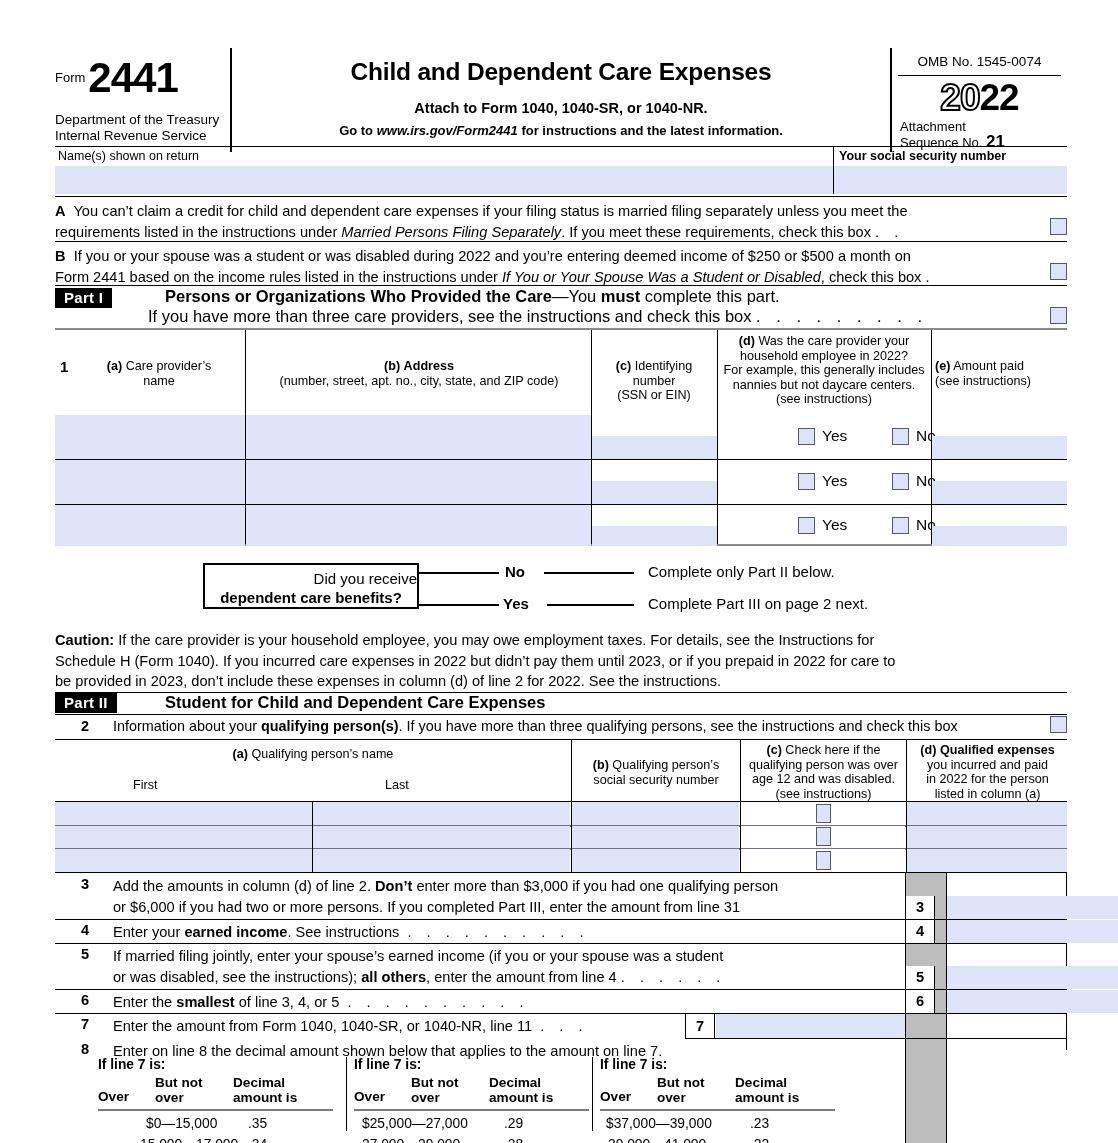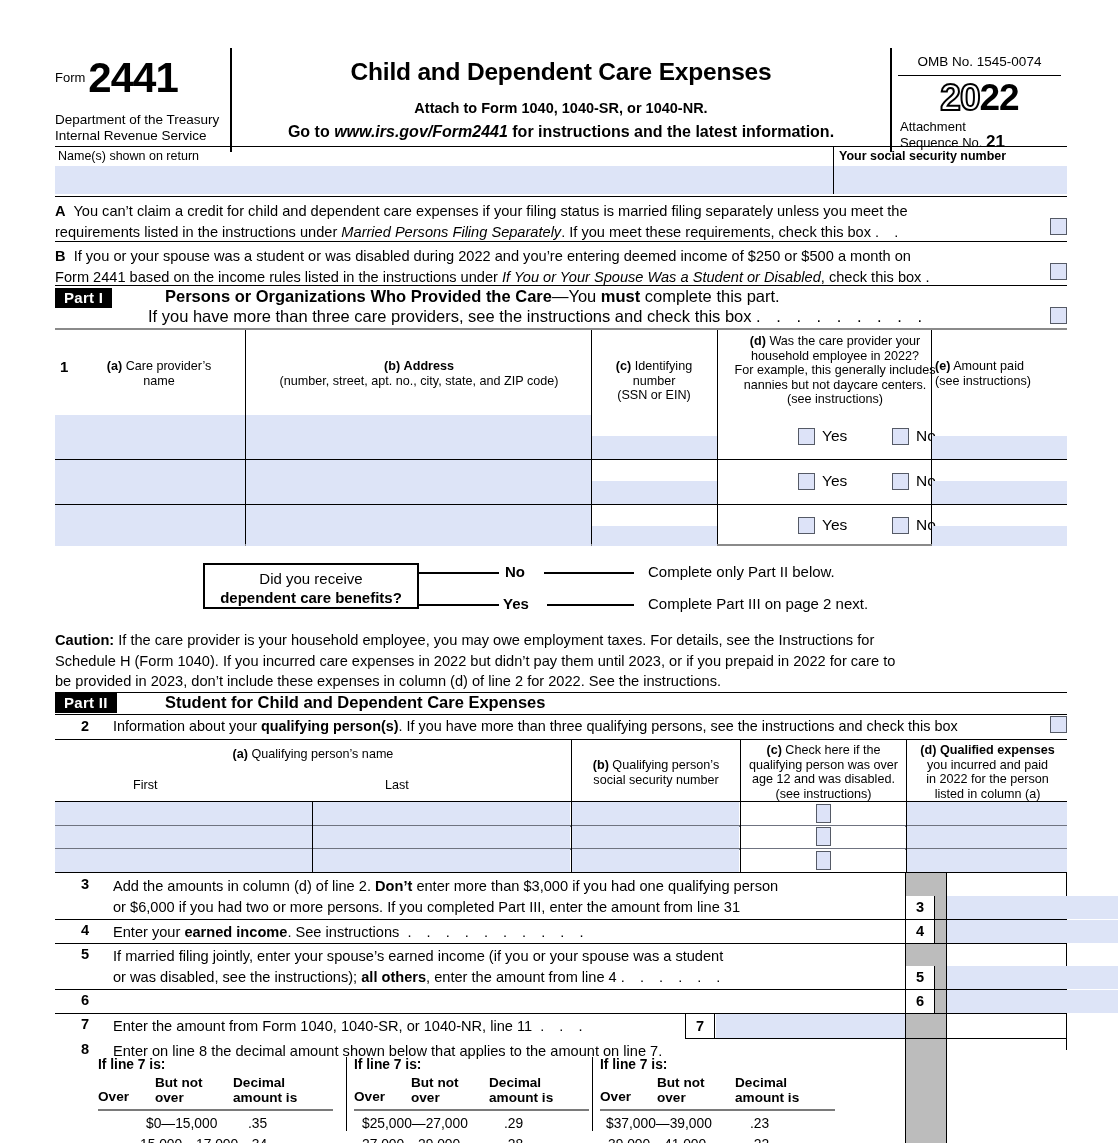--- a/index.html
+++ b/index.html
@@ -34,21 +34,21 @@
   .hdr { position:absolute; left:55px; top:48px; width:1012px; height:104px; }
   .hdr-left { position:absolute; left:0; top:0; width:177px; height:104px; border-right:2.5px solid #000; }
   .form-line { position:absolute; left:0; top:6px; white-space:nowrap; }
   .form-word { font-size:13px; font-weight:normal; vertical-align:10px; }
   .form-num { font-size:42px; font-weight:bold; letter-spacing:-1px; margin-left:3px; }
   .dept { position:absolute; left:0; top:64px; font-size:13.5px; line-height:16px; }
 
   .hdr-mid { position:absolute; left:179px; top:0; width:654px; height:104px; }
   .h-title { font-size:24.5px; font-weight:bold; text-align:center; margin-top:10px; letter-spacing:-0.2px; }
   .h-sub1 { font-size:14.5px; font-weight:bold; text-align:center; margin-top:14px; }
-  .h-sub2 { font-size:16px; font-weight:bold; text-align:center; margin-top:7px; }
+  .h-sub2 { font-size:13px; font-weight:bold; text-align:center; margin-top:7px; }
 
   .hdr-right { position:absolute; left:835px; top:0; width:177px; height:104px; border-left:2.5px solid #000; }
   .omb { font-size:13.5px; text-align:center; padding-top:6px; }
   .omb-rule { border-bottom:1.2px solid #000; margin:6px 6px 0 6px; }
   .yr { text-align:center; font-size:37px; font-weight:bold; line-height:40px; letter-spacing:-1px; margin-top:2px; }
   .yr .hollow { color:#fff; -webkit-text-stroke:2px #000; }
   .attach { font-size:13px; line-height:15px; padding-left:8px; margin-top:1px; }
   .attach .sq { font-size:17px; font-weight:bold; }
 
   
@@ -79,21 +79,21 @@
   .p1 { position:absolute; left:55px; top:328px; width:1012px; height:218px; }
   .p1-head { position:absolute; left:0; top:0; width:1012px; height:87px; border-top:2.5px solid #8a8a8a; }
   .p1-rows { position:absolute; left:0; top:87px; width:1012px; height:131px; border-bottom:2.5px solid #8a8a8a; }
   .vline { position:absolute; top:0; bottom:0; width:0; border-left:1.2px solid #000; }
   .hline { position:absolute; left:0; right:0; height:0; border-top:1.2px solid #000; }
   .colhdr { position:absolute; font-size:12.6px; line-height:14.5px; text-align:center; }
   .prow { position:absolute; left:0; width:1012px; height:45px; }
 
   
   .bene { position:absolute; left:203px; top:563px; width:216px; height:46px; border:2.2px solid #000; }
-  .bene .l1 { font-size:15px; text-align:center; margin-top:5px; }
+  .bene .l1 { font-size:15px; text-align:right; margin-top:5px; }
   .bene .l2 { font-size:15px; font-weight:bold; text-align:center; margin-top:2px; }
   .leader { position:absolute; height:0; border-top:2px solid #000; }
   .leadlbl { position:absolute; font-size:15px; font-weight:bold; }
   .leadtxt { position:absolute; font-size:15px; }
 
   
   .caution { position:absolute; left:55px; top:630px; width:1012px; font-size:14.6px; line-height:20.5px; }
 
   
   .p2head { position:absolute; left:55px; top:692px; width:1012px; border-top:1.6px solid #000; border-bottom:1.6px solid #000; height:23px;padding-left:20px; }
@@ -213,21 +213,21 @@
       <div class="colhdr" style="left:196px; top:29px; width:336px;">
         <span class="b">(b)</span>
         <span class="b">Address</span><br>
         <span>(number, street, apt. no., city, state, and ZIP code)</span>
       </div>
       <div class="colhdr" style="left:538px; top:29px; width:122px;">
         <span class="b">(c)</span>
         <span>Identifying number</span><br>
         <span>(SSN or EIN)</span>
       </div>
-      <div class="colhdr" style="left:664px; top:4px; width:210px;margin-left:11px;">
+      <div class="colhdr" style="left:664px; top:4px; width:210px;">
         <span class="b">(d)</span>
         <span>Was the care provider your</span><br>
         <span>household employee in 2022?</span><br>
         <span>For example, this generally includes</span><br>
         <span>nannies but not daycare centers.</span><br>
         <span>(see instructions)</span>
       </div>
       <div class="colhdr" style="left:880px; top:29px; width:130px; text-align:left;">
         <span class="b">(e)</span>
         <span>Amount paid</span><br>
@@ -419,20 +419,23 @@
     <div class="lnum" style="left:26px; top:73px;">5</div>
     <div class="ltxt" style="left:58px; top:73px; width:790px;">
       <span>If married filing jointly, enter your spouse’s earned income (if you or your spouse was a student</span><br>
       <span>or was disabled, see the instructions); </span><span class="b">all others</span><span>, enter the amount from line 4</span>&nbsp;<span class="dots">. . . . . .</span>
     </div>
     <div class="numcell" style="left:850px; top:93px; height:23px; line-height:23px;">5</div>
     <div class="amtcell" style="top:93px; height:23px;"></div>
     <div class="hline" style="top:116px;"></div>
 
     <div class="lnum" style="left:26px; top:119px;">6</div>
+    <div class="ltxt" style="left:58px; top:119px; width:790px; white-space:nowrap;">
+      <span>Enter the </span><span class="b">smallest</span><span> of line 3, 4, or 5</span>&nbsp;&nbsp;<span class="dots">. . . . . . . . . .</span>
+    </div>
     <div class="numcell" style="left:850px; top:117px; height:23px; line-height:23px;">6</div>
     <div class="amtcell" style="top:117px; height:23px;"></div>
     <div class="hline" style="top:140px;"></div>
 
     <div class="lnum" style="left:26px; top:143px;">7</div>
     <div class="ltxt" style="left:58px; top:143px; white-space:nowrap;">
       <span>Enter the amount from Form 1040, 1040-SR, or 1040-NR, line 11</span>&nbsp;&nbsp;<span class="dots">. . .</span>
     </div>
     <div class="numcell" style="left:630px; top:141px; height:24px; line-height:24px;">7</div>
     <div class="blue" style="position:absolute; left:661px; top:141px; width:189px; height:24px;"></div>

